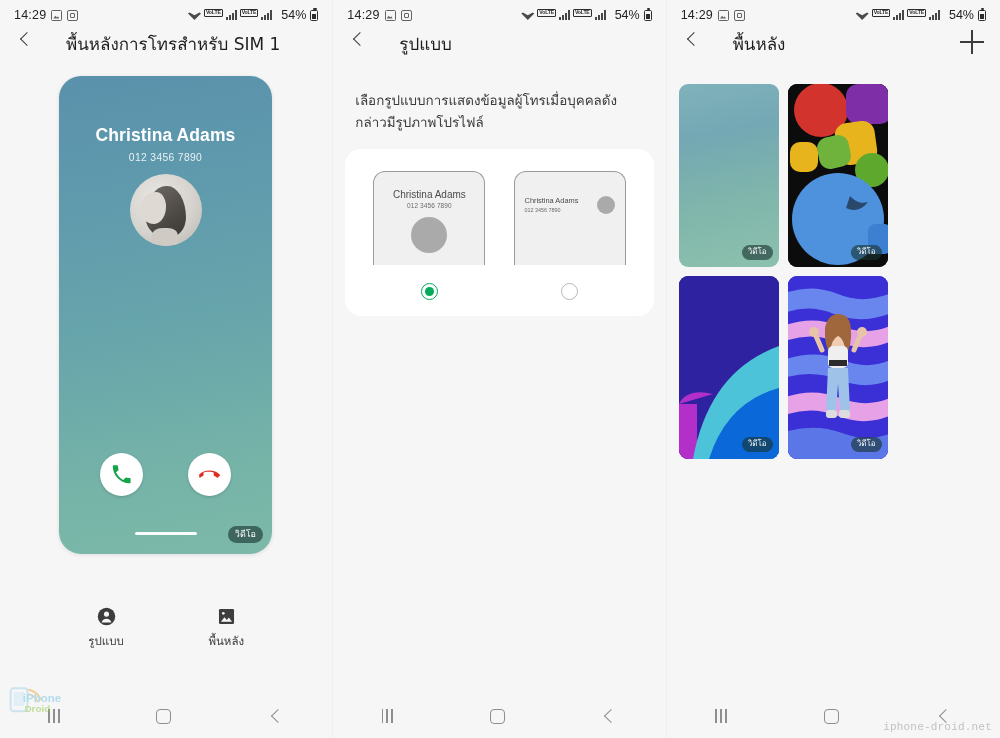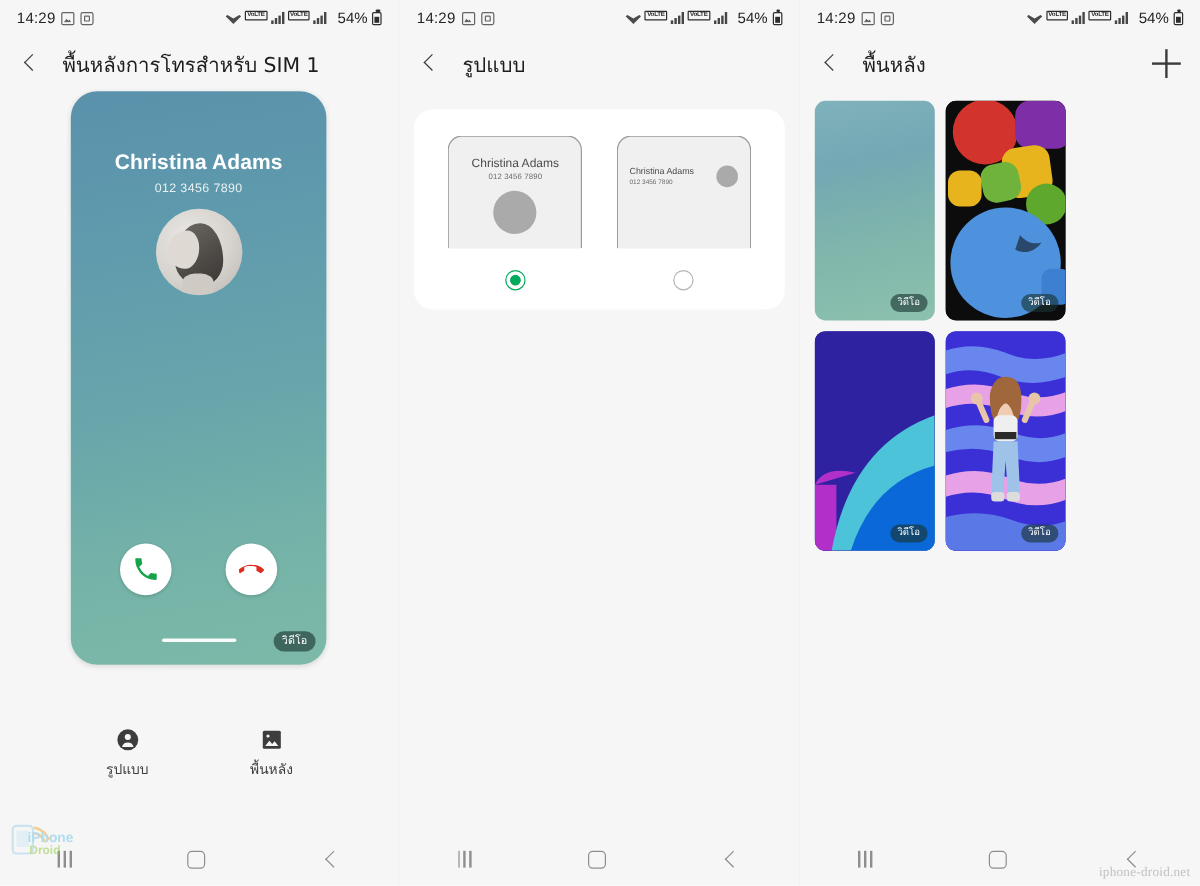--- a/index.html
+++ b/index.html
@@ -66,22 +66,23 @@
   }
   .batt::before {
     content:""; position:absolute; top:-2.6px; left:2px; width:3.5px; height:1.6px;
     background:#2d2d2d; border-radius:1px;
   }
   .batt::after { content:""; position:absolute; inset:1px; top:auto; height:4.4px; background:#2d2d2d; }
 
   
   .appbar {
     height: 46px; flex: 0 0 46px;
-    display: flex; align-items: center;
+    display: flex; align-items: flex-start;
     padding: 0 16px;
+    gap: 14px;
   }
   .back-chevron {
     width: 20px; height: 20px; position: relative; flex: 0 0 20px;
     cursor: pointer;
   }
   .back-chevron::before {
     content:""; position:absolute; left:6px; top:4px;
     width: 9px; height: 9px;
     border-left: 1.8px solid #3b3b3b; border-bottom: 1.8px solid #3b3b3b;
     transform: rotate(45deg);
@@ -257,21 +258,21 @@
   }
 
   
   .wm-logo {
     position: absolute; left: 6px; bottom: 22px;
     width: 92px; height: 34px; opacity: .5; pointer-events: none;
   }
   .wm-text {
     position: absolute; right: 8px; bottom: 5px;
     font-size: 11px; color: #c2c2c2; letter-spacing: .2px; pointer-events: none;
-    font-family: Liberation Serif, serif;
+    font-family: Liberation Mono, monospace;
     margin-left: 40px;
   }
 </style>
 </head>
 <body>
 
 <div class="screens">
 
   <div class="panel">
 
@@ -400,20 +401,21 @@
         <span class="sb-batt-txt">54%</span>
         <span class="batt"></span>
       </div>
     </div>
 
     <div class="appbar">
       <div class="back-chevron"></div>
       <div class="appbar-title">รูปแบบ</div>
     </div>
 
+    <div class="desc">เลือกรูปแบบการแสดงข้อมูลผู้โทรเมื่อบุคคลดังกล่าวมีรูปภาพโปรไฟล์</div>
 
     <div class="p2-body">
       <div class="style-sheet">
 
         <div class="style-opt">
           <div class="mini-phone mp-centered">
             <div class="mp-name">Christina Adams</div>
             <div class="mp-num">012 3456 7890</div>
             <div class="mp-av"></div>
           </div>

